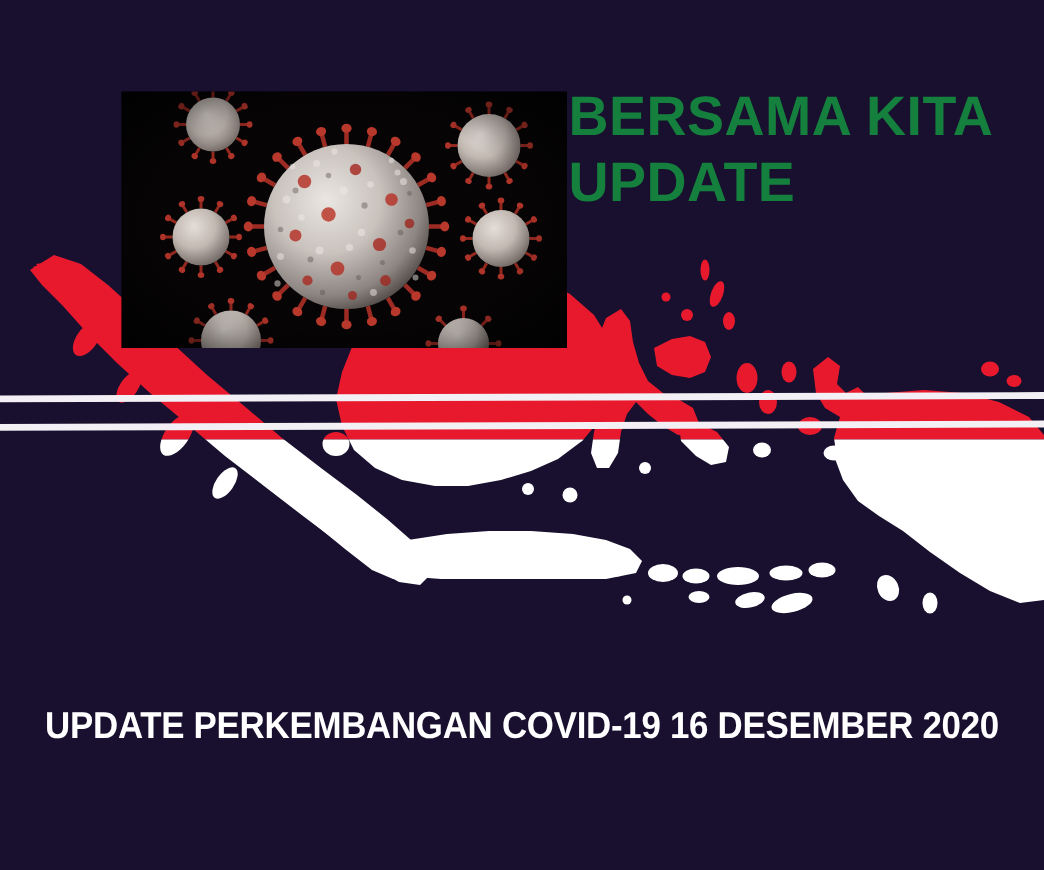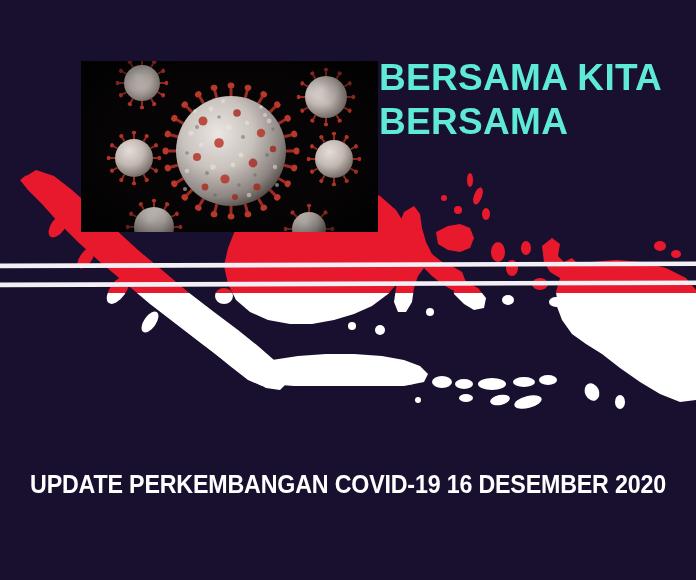--- a/index.html
+++ b/index.html
@@ -36,21 +36,21 @@
     overflow: hidden;
   }
   #virus-photo svg { display: block; }
 
   
   #headline {
     position: absolute;
     left: 379px;
     top: 56px;
     width: 316px;
-    color: #5eead4;
+    color: #15803d;
     font-size: 37px;
     line-height: 44px;
     font-weight: bold;
     letter-spacing: 0.3px;
     text-align: left;
   }
   #headline .hl-line { display: block; white-space: nowrap; }
 
   
   #caption {
@@ -400,18 +400,18 @@
             <circle cx="24" cy="24" r="1.7"></circle>
         </g>
       </g>
 
       <rect width="297" height="171" fill="url(#photoVig)"></rect>
     </svg>
   </div>
 
   <div id="headline">
     <span class="hl-line">BERSAMA KITA</span>
-    <span class="hl-line">BERSAMA</span>
+    <span class="hl-line">UPDATE</span>
   </div>
 
   <div id="caption">UPDATE PERKEMBANGAN COVID-19  16 DESEMBER 2020</div>
 
 </div>
 
 </body></html>

